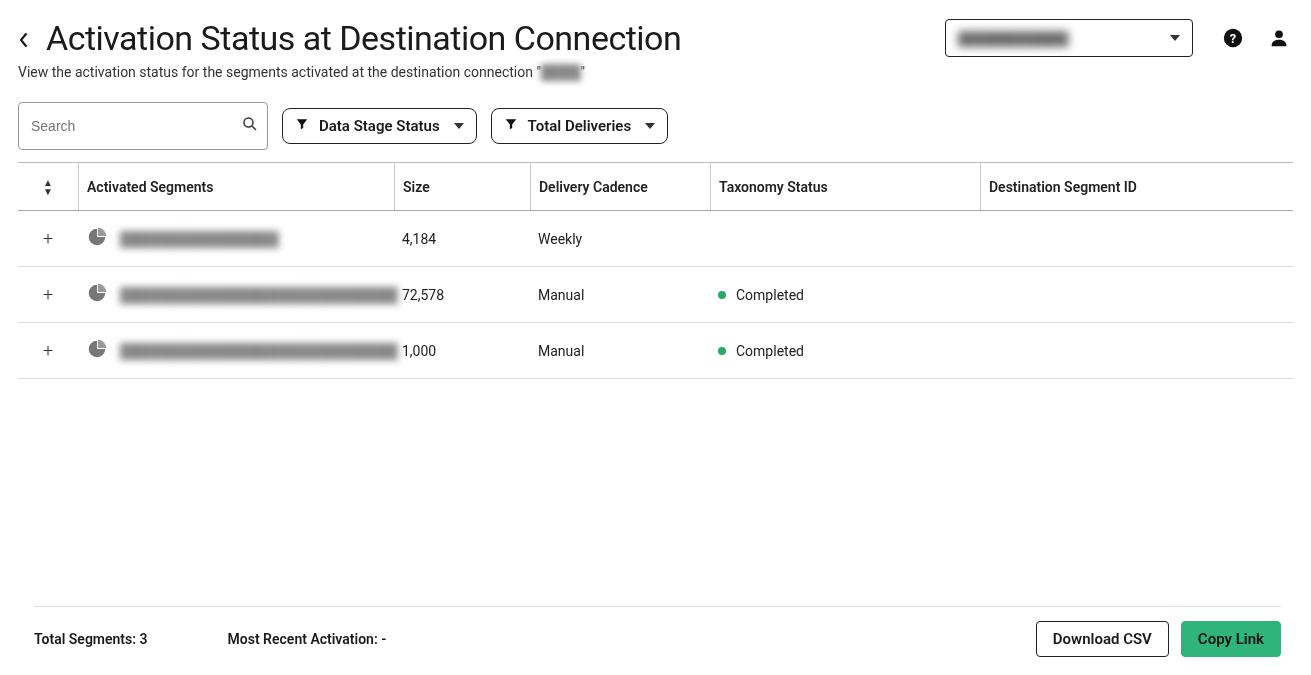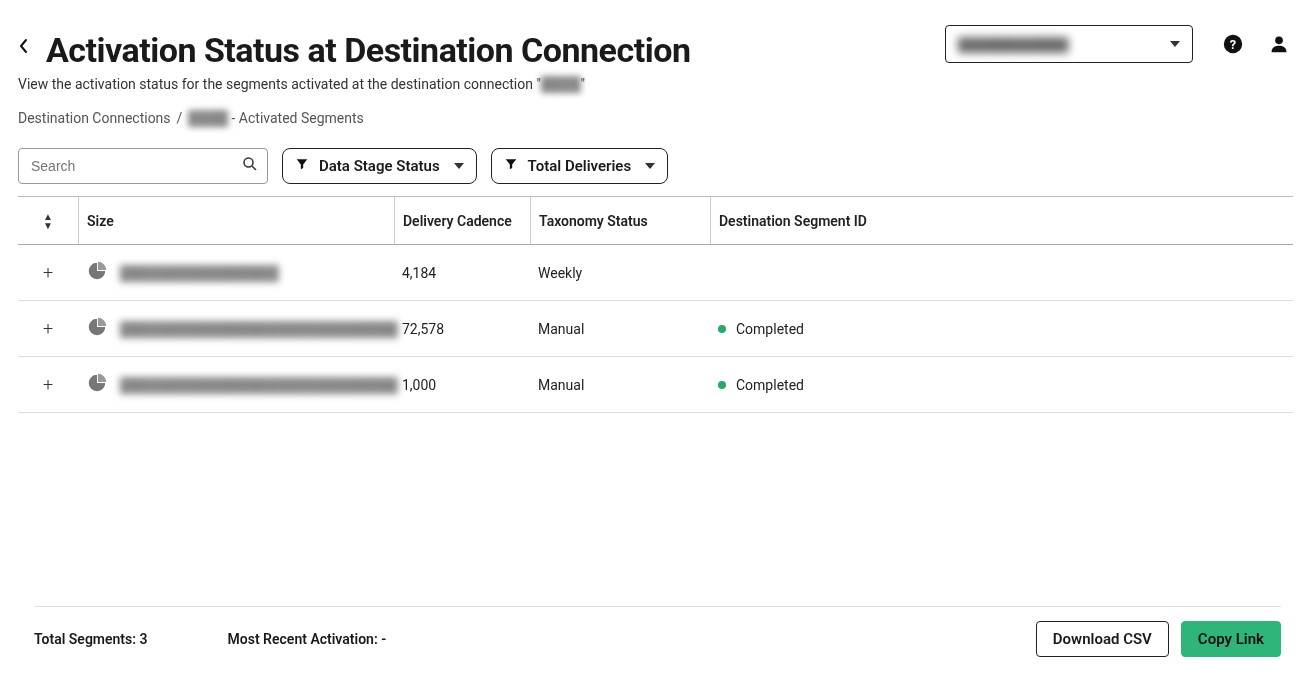--- a/index.html
+++ b/index.html
@@ -26,24 +26,23 @@
   }
   .back-chevron {
     font-size: 20px;
     line-height: 1;
     cursor: pointer;
     margin-right: 4px;
     margin-top: 6px;
   }
   .page-title {
     font-size: 34px;
-    font-weight: 700;
+    font-weight: 400;
     letter-spacing: -0.5px;
     flex: 1 1 auto;
-    margin-top: 12px;
   }
   .account-dd {
     width: 248px;
     height: 38px;
     border: 1.5px solid #222;
     border-radius: 4px;
     display: flex;
     align-items: center;
     padding: 0 12px;
     font-size: 13px;
@@ -78,21 +77,21 @@
   .breadcrumb a { color:#555; text-decoration:none; cursor:pointer; }
   .breadcrumb .blur { filter: blur(3px); color:#888; display:inline-block; }
   .control-row {
     margin-top: 22px;
     display: flex;
     gap: 14px;
     align-items: center;
   }
   .search-box {
     width: 250px;
-    height: 36px;
+    height: 48px;
     border: 1px solid #999;
     border-radius: 4px;
     display: flex;
     align-items: center;
     padding: 0 8px 0 10px;
   }
   .search-box input {
     flex:1;
     border:none;
     outline:none;
@@ -223,27 +222,20 @@
             <path d="M4 20c0-4 4-6 8-6s8 2 8 6v1H4z"></path>
           </svg>
       </div>
     </div>
   </div>
 
   <div class="subtitle">
     <span>View the activation status for the segments activated at the destination connection "</span><span class="blur">████</span><span>"</span>
   </div>
 
-  <div class="breadcrumb">
-    <a>Destination Connections</a>
-    <span>/</span>
-    <span>
-      <span class="blur">████</span><span> - Activated Segments</span>
-    </span>
-  </div>
 
   <div class="control-row">
     <div class="search-box">
       <input type="text" placeholder="Search" style="">
       <span>
         <svg width="18" height="18" viewBox="0 0 24 24" fill="none" stroke="#333" stroke-width="2">
             <circle cx="10" cy="10" r="6"></circle>
             <line x1="15" y1="15" x2="20" y2="20"></line>
           </svg>
       </span>
@@ -267,20 +259,21 @@
       <span class="caret-down"></span>
     </div>
   </div>
 
   <div class="table">
     <div class="thead">
       <div class="th-sort">
         <span>▲</span>
           <span>▼</span>
       </div>
+      <div class="th-label th-sep">Activated Segments</div>
       <div class="th-label th-sep">Size</div>
       <div class="th-label th-sep">Delivery Cadence</div>
       <div class="th-label th-sep">Taxonomy Status</div>
       <div class="th-label th-sep">Destination Segment ID</div>
     </div>
     <div id="tbody">
         <div class="trow">
           <div class="expand-cell">+</div>
           <div class="seg-cell">
             <span><svg class="seg-icon" viewBox="0 0 24 24" fill="#777">

